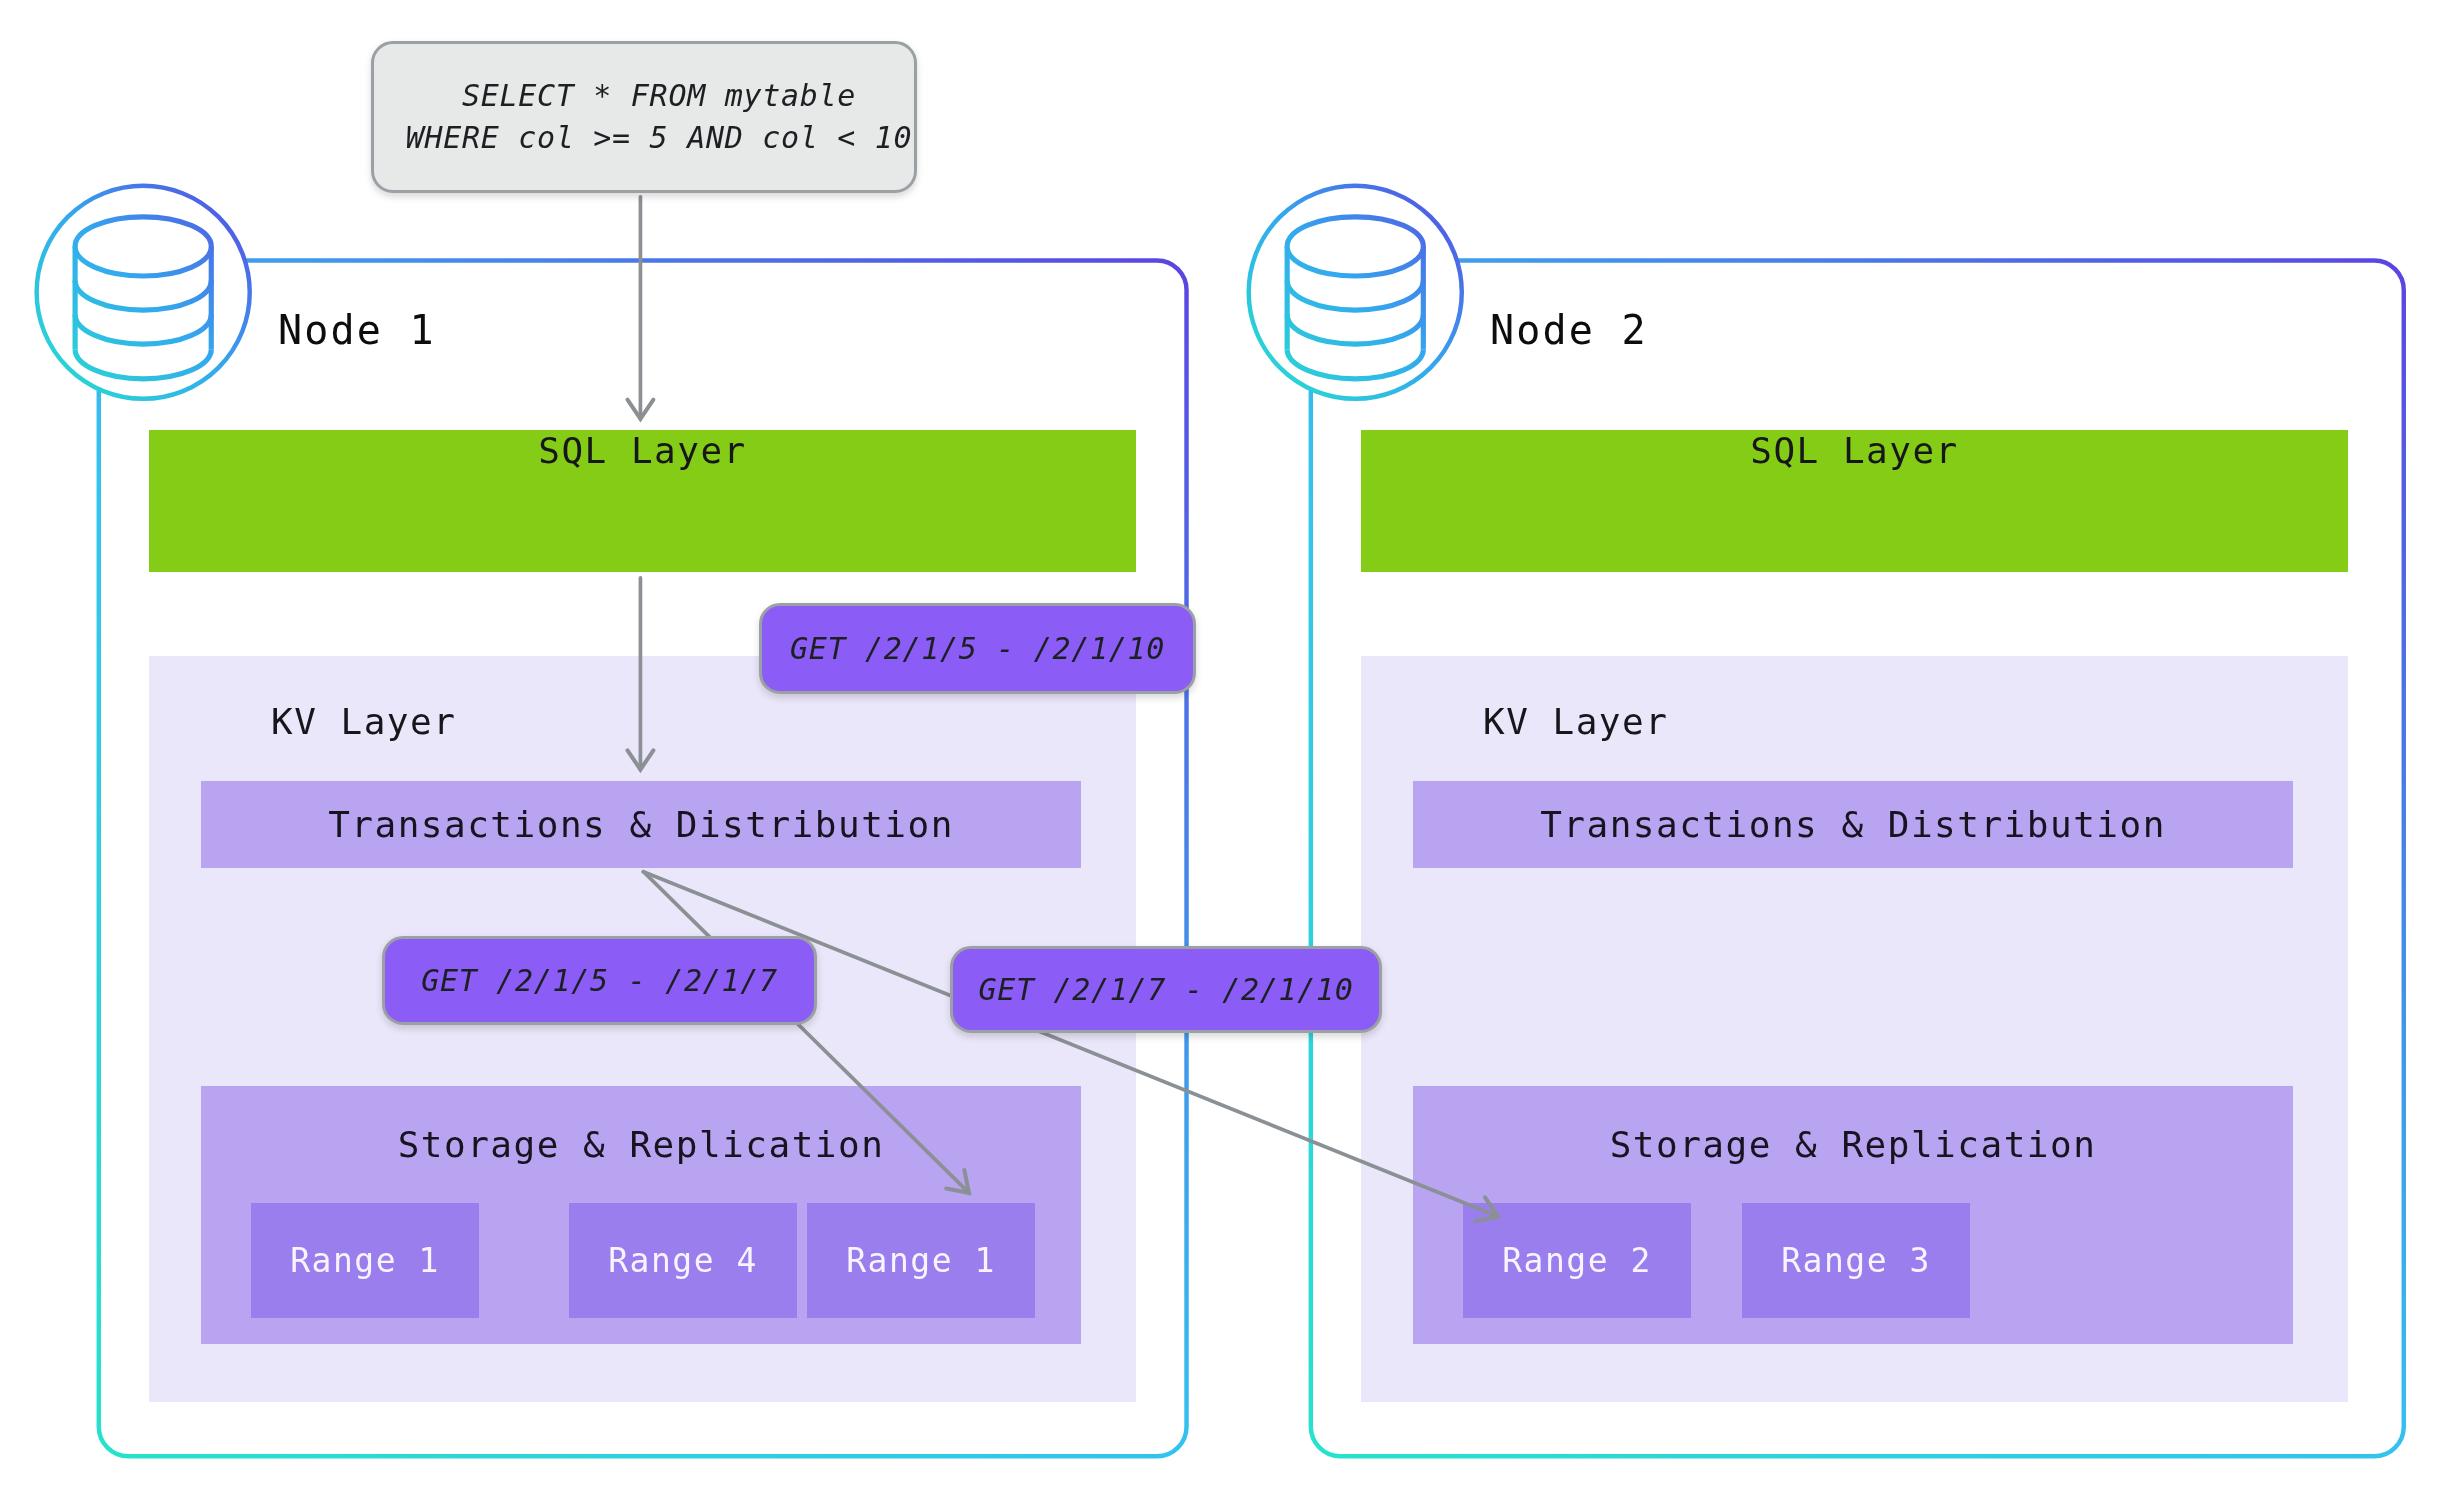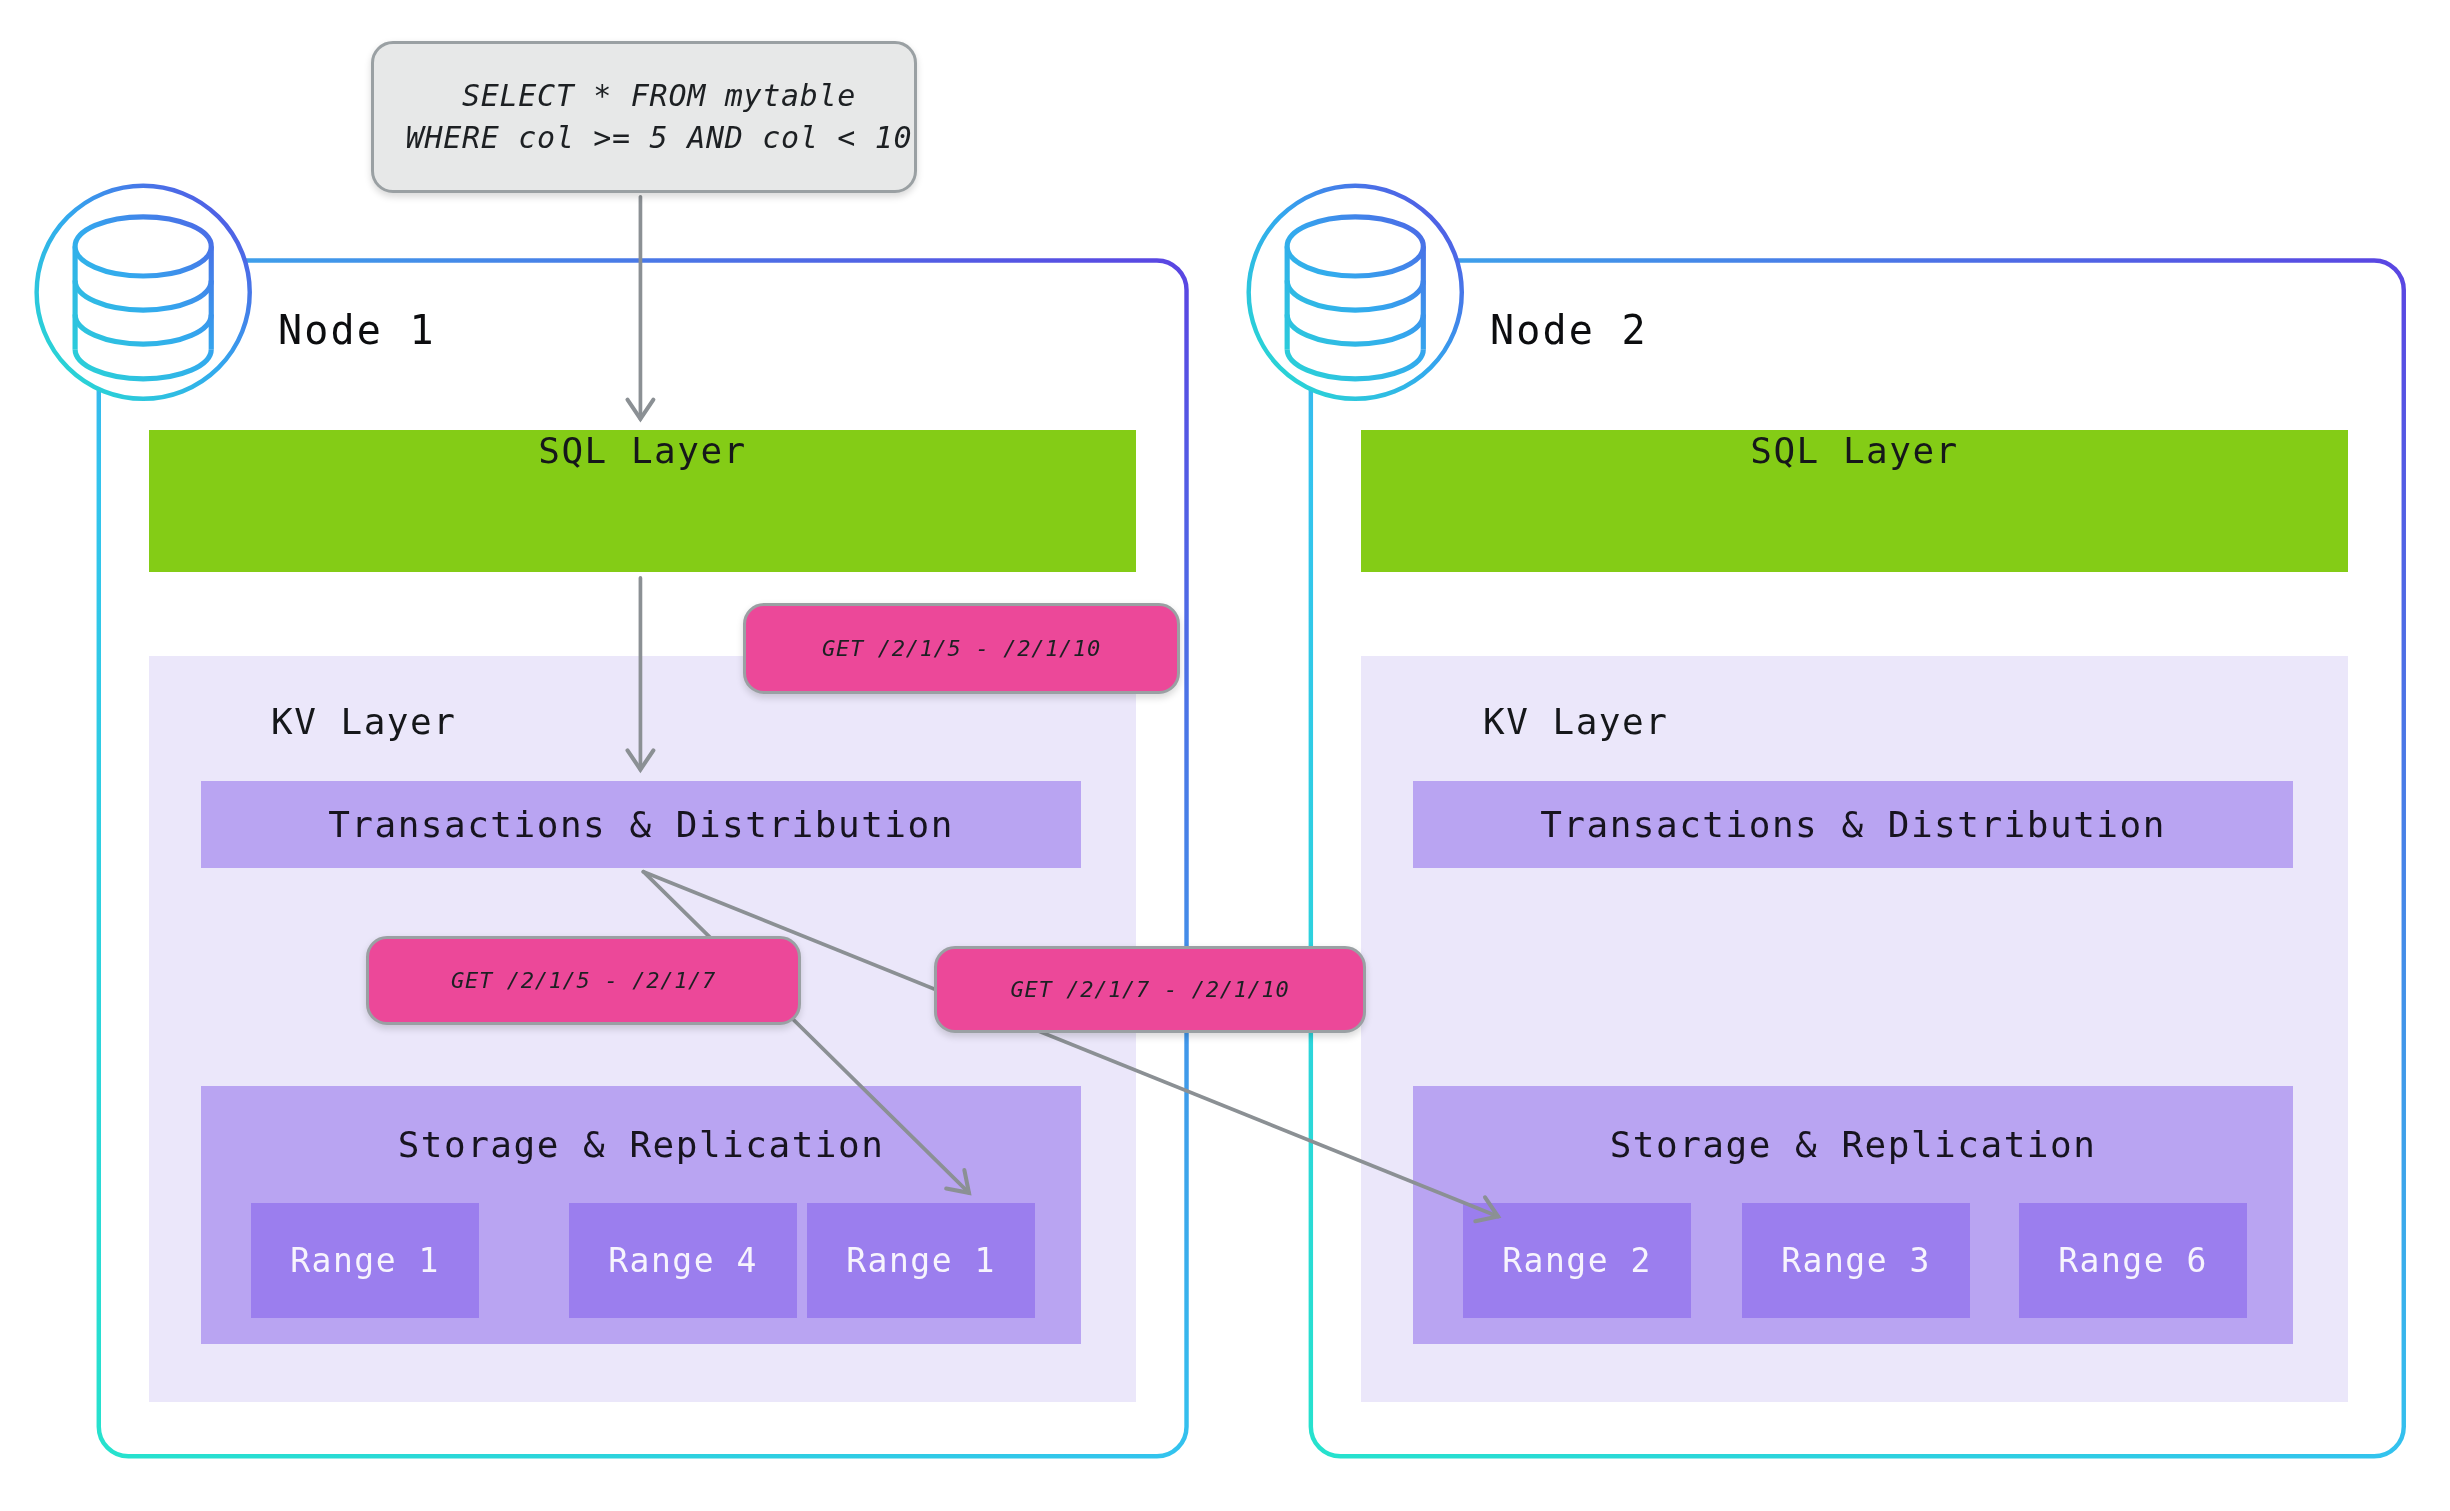--- a/index.html
+++ b/index.html
@@ -34,28 +34,28 @@
   .storage-title{
     color:#17141f;font-size:36px;letter-spacing:1.5px;
     display:flex;align-items:center;justify-content:center;
   }
   .range-box{
     background:#9b7eee;color:#f7f4fd;
     display:flex;align-items:center;justify-content:center;
     font-size:33px;letter-spacing:1.5px;
   }
   .chip{
-    background:#ec4899;
+    background:#8b5cf6;
     border:3px solid #9aa0a3;
     border-radius:21px;
     box-shadow:0 3.7px 7.4px rgba(0,0,0,0.15);
     color:#1d2023;
     font-style:italic;
     display:flex;align-items:center;justify-content:center;
-    font-size:22px;letter-spacing:0.7px;
+    font-size:30px;letter-spacing:0.7px;margin-left:16px;
   }
   .query-chip{
     background:#e7e8e8;
     border:3px solid #9aa0a3;
     border-radius:22px;
     box-shadow:0 3.7px 7.4px rgba(0,0,0,0.15);
     color:#1d2023;
     font-style:italic;
     display:flex;flex-direction:column;justify-content:center;
     padding-left:30px;box-sizing:border-box;
@@ -124,23 +124,20 @@
   <div class="abs z1 storage-title" style="left:1413px;top:1118px;width:880px;height:52px;">
     <span>Storage &amp; Replication</span>
   </div>
 
   <div class="abs z1 range-box" style="left:1463px;top:1203px;width:228px;height:115px;">
     <span>Range 2</span>
   </div>
   <div class="abs z1 range-box" style="left:1742px;top:1203px;width:228px;height:115px;">
     <span>Range 3</span>
   </div>
-  <div class="abs z1 range-box" style="left:2019px;top:1203px;width:228px;height:115px;">
-    <span>Range 6</span>
-  </div>
 
   <div class="abs z1 node-title" style="left:1490px;top:310px;height:43px;">
     <span>Node 2</span>
   </div>
 
   <svg class="overlay" width="2450" height="1511" viewBox="0 0 3310 2042">
     <defs>
       <linearGradient id="gradNode1" gradientUnits="userSpaceOnUse" x1="133" y1="1968" x2="1603" y2="352">
         <stop offset="0" stop-color="#26e2cd"></stop>
         <stop offset="0.45" stop-color="#33c3ee"></stop>

